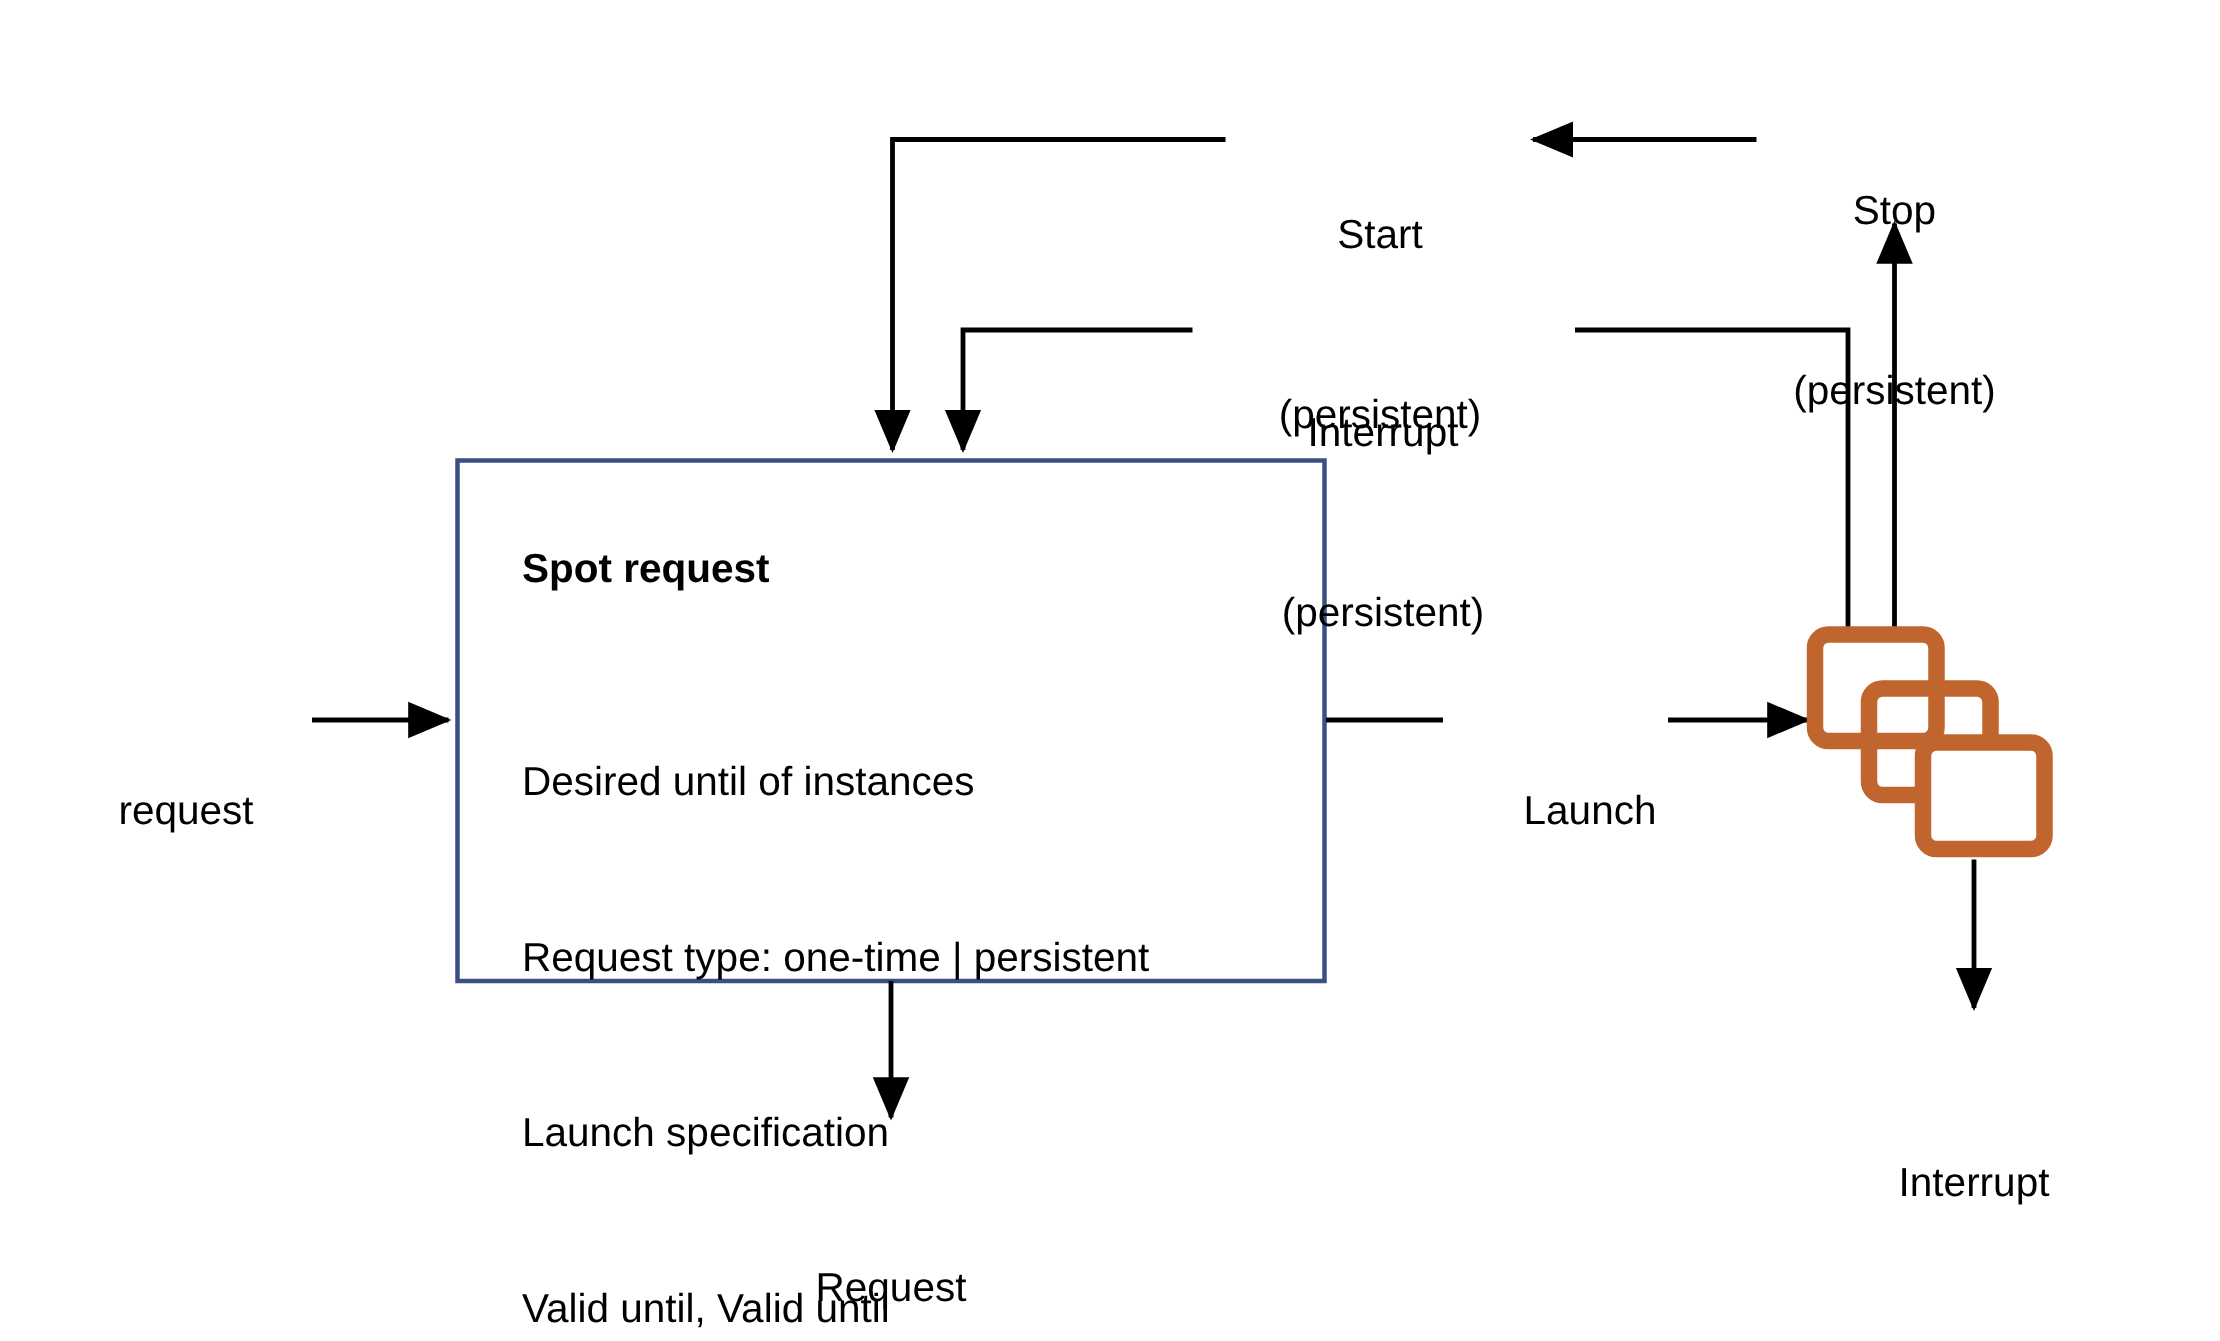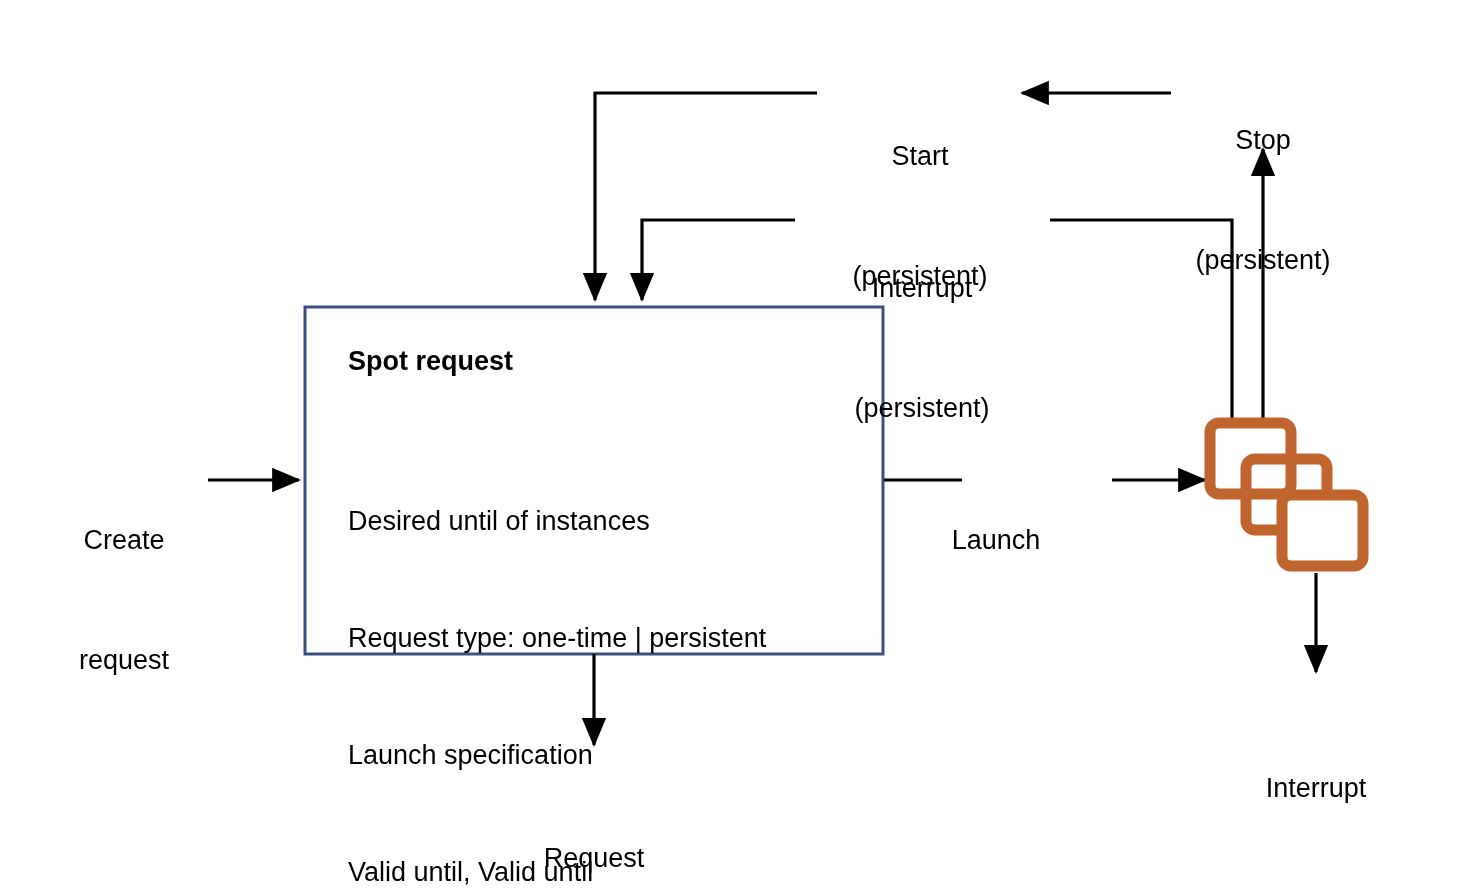--- a/index.html
+++ b/index.html
@@ -37,20 +37,21 @@
   }
   .label-line {
     display: block;
   }
   .box-title {
     position: absolute;
     font-size: 27px;
     font-weight: bold;
     line-height: 34px;
     white-space: pre;
+    margin-top: 18px;
   }
   .box-body {
     position: absolute;
     font-size: 27px;
     line-height: 39px;
     white-space: pre;
   }
   .box-body-line {
     display: block;
   }
@@ -97,30 +98,29 @@
   <div class="box-title" style="left:348px; top:344px;">Spot request</div>
 
   <div class="box-body" style="left:348px; top:424px;">
     <span class="box-body-line">Desired until of instances</span>
     <span class="box-body-line">Request type: one-time | persistent</span>
     <span class="box-body-line">Launch specification</span>
     <span class="box-body-line">Valid until, Valid until</span>
   </div>
 
   <div class="label" style="left:28px; top:440px; width:192px;">
-    <span class="label-line">Create</span>
     <span class="label-line">request</span>
   </div>
 
   <div class="label" style="left:498px; top:758px; width:192px;">
     <span class="label-line">Request</span>
     
   </div>
 
-  <div class="label" style="left:898px; top:440px; width:196px;">
+  <div class="label" style="left:962px; top:440px; width:196px;">
     <span class="label-line">Launch</span>
   </div>
 
   <div class="label" style="left:822px; top:56px; width:196px;">
     <span class="label-line">Start</span>
     <span class="label-line">(persistent)</span>
   </div>
 
   <div class="label" style="left:1165px; top:40px; width:196px;">
     <span class="label-line">Stop</span>

